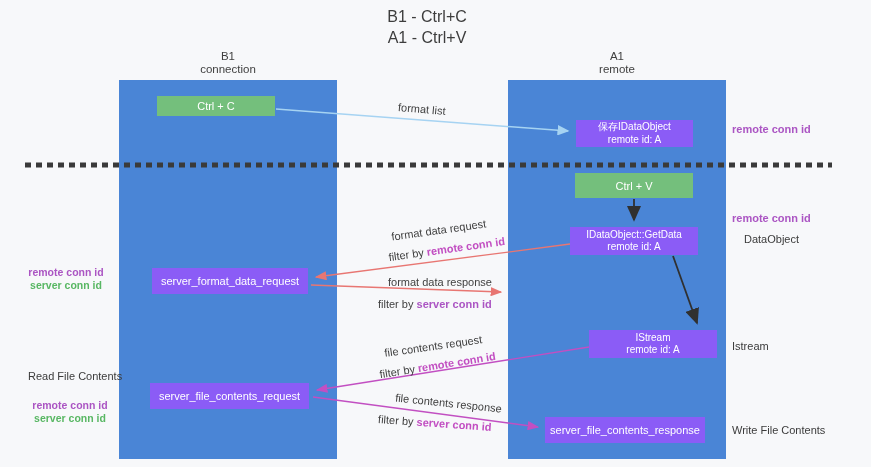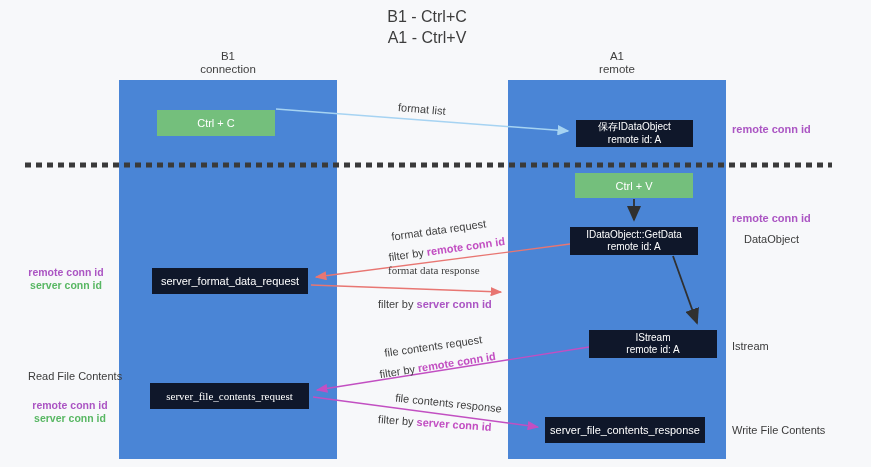--- a/index.html
+++ b/index.html
@@ -6,21 +6,21 @@
   body{font-family:"Liberation Sans",sans-serif;background:#f7f8fa;}
   .canvas{position:relative;width:871px;height:467px;background:#f7f8fa;overflow:hidden;}
   .lane{position:absolute;top:80px;width:218px;height:379px;background:#4a85d6;z-index:1;}
   .overlay{position:absolute;left:0;top:0;z-index:2;pointer-events:none;}
   .title{position:absolute;left:327px;top:6px;width:200px;text-align:center;
          font-size:16px;line-height:21px;color:#3d3d3d;z-index:3;}
   .lane-header{position:absolute;top:50px;width:218px;text-align:center;
                font-size:11.5px;line-height:13px;color:#3f3f3f;z-index:3;}
   .box{position:absolute;display:flex;align-items:center;justify-content:center;
        color:#ffffff;text-align:center;z-index:3;font-size:11px;}
-  .box.orange{background:#0f172a;}
+  .box.orange{background:#8b5cf6;}
   .box.green{background:#74bf7c;}
   .box.two-line{flex-direction:column;font-size:10px;line-height:12.5px;}
   .elabel{position:absolute;font-size:11px;color:#3f3f3f;white-space:nowrap;z-index:3;}
   .slabel{position:absolute;font-size:11px;color:#3b3b3b;white-space:nowrap;z-index:3;}
   .pair{position:absolute;text-align:center;font-size:10.5px;font-weight:700;
         line-height:13px;white-space:nowrap;z-index:3;}
   .pur{color:#ab55c3;font-weight:700;}
   .grn{color:#58b763;font-weight:700;}
   .mag{color:#c24fc2;font-weight:700;}
   .r-n8{transform:rotate(-8deg);}
@@ -69,21 +69,21 @@
     <line x1="25" y1="165" x2="832" y2="165" stroke="#3a3a3a" stroke-width="5" stroke-dasharray="6 5"></line>
     <line x1="276" y1="109" x2="568" y2="131" stroke="#a6d3f2" stroke-width="1.5" marker-end="url(#mBlue)"></line>
     <line x1="634" y1="199" x2="634" y2="220" stroke="#303030" stroke-width="1.8" marker-end="url(#mBlack)"></line>
     <line x1="673" y1="256" x2="697" y2="323" stroke="#303030" stroke-width="1.8" marker-end="url(#mBlack)"></line>
     <line x1="570" y1="244" x2="316" y2="277" stroke="#e87672" stroke-width="1.3" marker-end="url(#mSalmon)"></line>
     <line x1="311" y1="285" x2="501" y2="292" stroke="#e87672" stroke-width="1.3" marker-end="url(#mSalmon)"></line>
     <line x1="589" y1="347" x2="317" y2="390" stroke="#c24fc2" stroke-width="1.3" marker-end="url(#mMagenta)"></line>
     <line x1="313" y1="397" x2="538" y2="427" stroke="#c24fc2" stroke-width="1.3" marker-end="url(#mMagenta)"></line>
   </svg>
 
-  <div class="box green" style="left:157px;top:110px;width:118px;height:26px;">
+  <div class="box green" style="left:157px;top:96px;width:118px;height:20px;">
     <span>Ctrl + C</span>
   </div>
 
   <div class="box orange two-line" style="left:576px;top:120px;width:117px;height:27px;">
     <div>保存IDataObject</div>
     <div>remote id: A</div>
   </div>
 
   <div class="box green" style="left:575px;top:173px;width:118px;height:25px;text-align:center;">
     <span>Ctrl + V</span>
@@ -97,36 +97,36 @@
   <div class="box orange" style="left:152px;top:268px;width:156px;height:26px;">
     <span>server_format_data_request</span>
   </div>
 
 
   <div class="box orange two-line" style="left:589px;top:330px;width:128px;height:28px;">
     <div>IStream</div>
     <div>remote id: A</div>
   </div>
 
-  <div class="box orange" style="left:150px;top:383px;width:159px;height:26px;font-family:Liberation Serif, serif;">
+  <div class="box orange" style="left:150px;top:383px;width:159px;height:26px;">
     <span>server_file_contents_request</span>
   </div>
 
   <div class="box orange" style="left:545px;top:417px;width:160px;height:26px;">
     <span>server_file_contents_response</span>
   </div>
 
   <div class="elabel r-p5" style="left:398px;top:103px;">format list</div>
 
   <div class="elabel r-n8" style="left:391px;top:224px;">format data request</div>
   <div class="elabel r-n8" style="left:388px;top:243px;">
     <span>filter by </span><span class="mag">remote conn id</span>
   </div>
 
-  <div class="elabel" style="left:388px;top:264px;font-family:Liberation Serif, serif;">format data response</div>
+  <div class="elabel" style="left:388px;top:276px;">format data response</div>
   <div class="elabel" style="left:378px;top:298px;">
     <span>filter by </span><span class="pur">server conn id</span>
   </div>
 
   <div class="elabel r-n8" style="left:384px;top:340px;">file contents request</div>
   <div class="elabel r-n9" style="left:379px;top:359px;">
     <span>filter by </span><span class="mag">remote conn id</span>
   </div>
 
   <div class="elabel r-p6" style="left:395px;top:397px;">file contents response</div>

